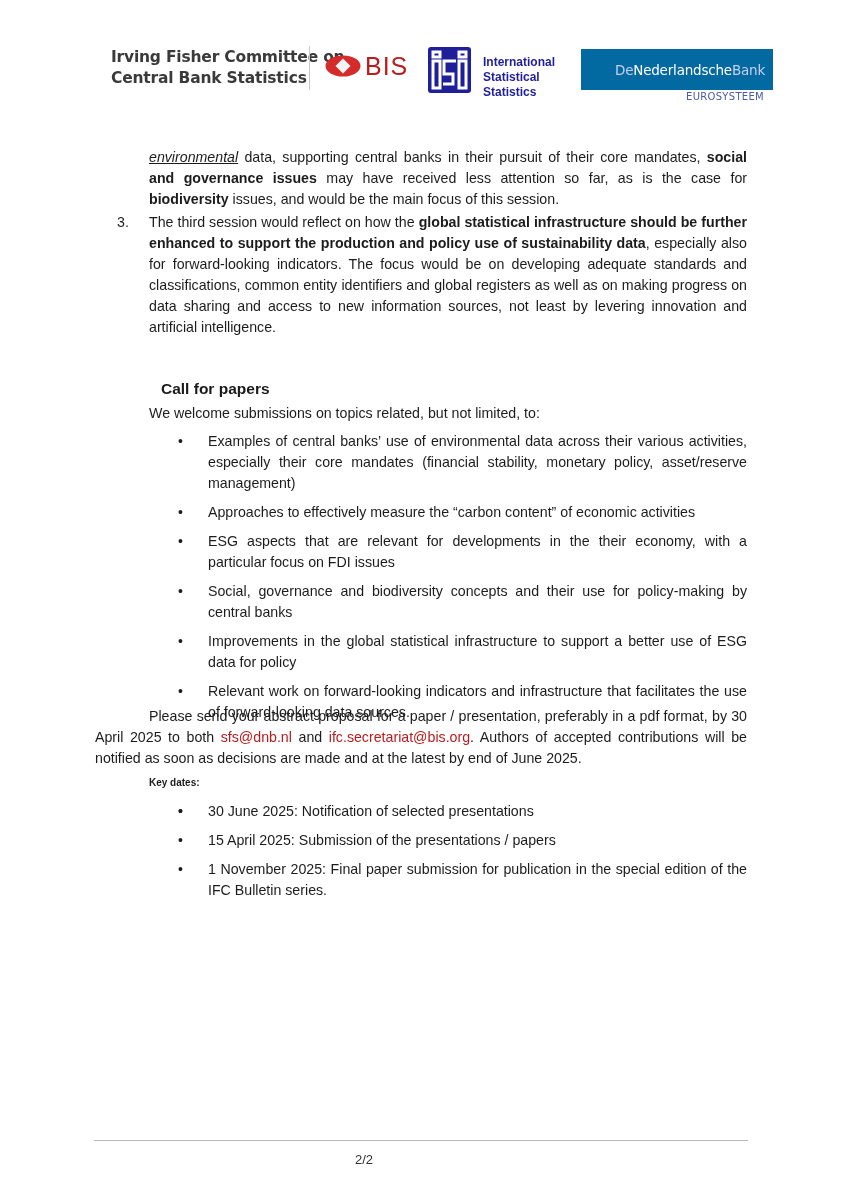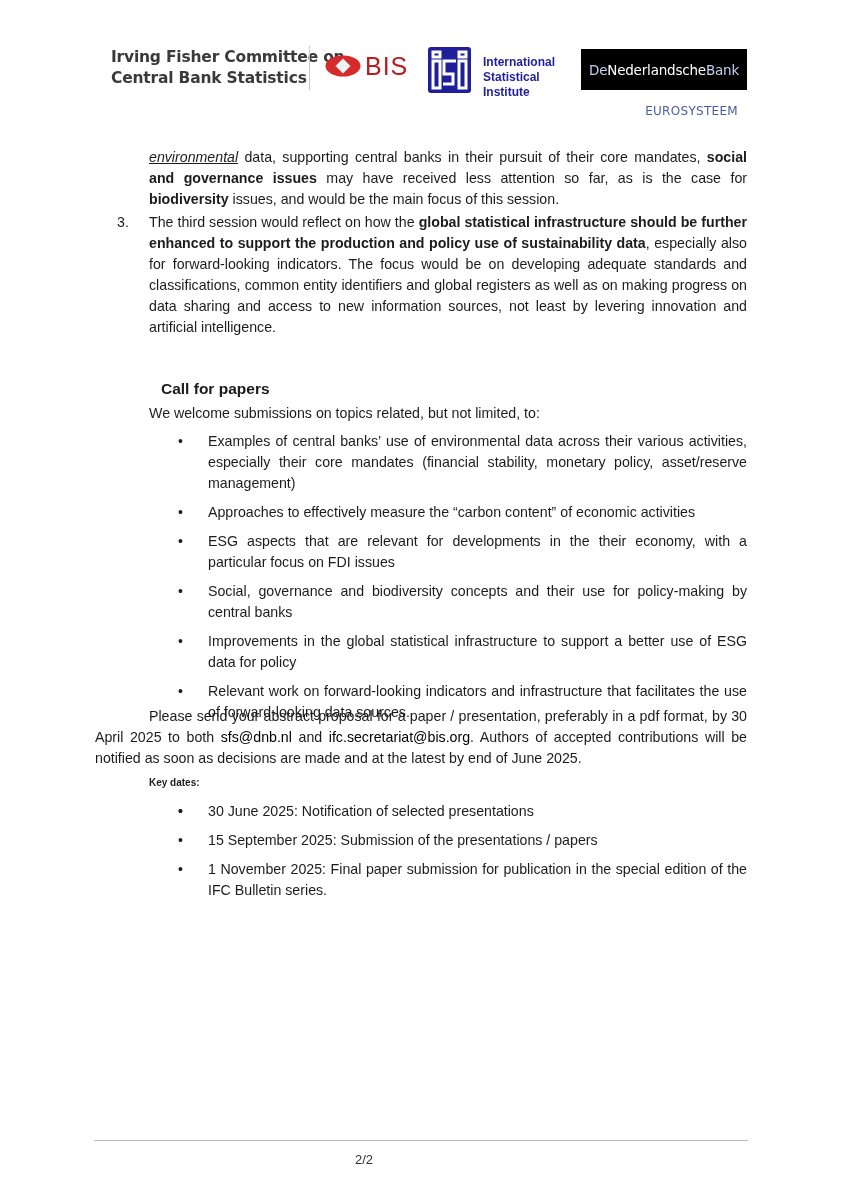--- a/index.html
+++ b/index.html
@@ -27,29 +27,29 @@
       display: flex; align-items: center; justify-content: center;
     }
     .isi-name {
       margin-left: 12px; font-family: "Liberation Sans", sans-serif;
       font-size: 12px; line-height: 15px; color: #1f1f9a; font-weight: bold;
       margin-top: 8px;
     }
     .isi-name span { display: block; }
     .dnb { position: absolute; left: 581px; top: 49px; }
     .dnb-box {
-      width: 166px; height: 41px; background: #000000; color: #ffffff;
+      width: 166px; height: 41px; background: #0369a1; color: #ffffff;
       display: flex; align-items: center; justify-content: center;
-      font-family: "DejaVu Sans", sans-serif; font-size: 13.5px; letter-spacing: -0.2px;
+      font-family: "DejaVu Sans", sans-serif; font-size: 13.5px; letter-spacing: -0.2px; padding-left: 26px;
     }
     .dnb-box .light { color: #c8cff0; }
     .dnb-box .strong { color: #ffffff; }
     .dnb-sub {
-      text-align: right; font-family: "DejaVu Sans", sans-serif; font-size: 12px;
-      color: #4a5aa8; margin-top: 14px; letter-spacing: 0.3px; padding-right: 9px;
+      text-align: right; font-family: "DejaVu Sans", sans-serif; font-size: 10px;
+      color: #4a5aa8; margin-top: 1px; letter-spacing: 0.3px; padding-right: 9px;
     }
 
     .doc {
       position: absolute; left: 0; top: 0; width: 846px;
       font-family: "Liberation Sans", sans-serif; font-size: 14.2px; color: #1c1c1c;
     }
     .para {
       position: absolute; text-align: justify; line-height: 21px; margin: 0;
     }
     .para b { font-weight: bold; }
@@ -63,21 +63,21 @@
     }
     .p-welcome { left: 149px; top: 403px; width: 598px; text-align: left; }
     .blist { position: absolute; left: 149px; width: 598px; margin: 0; padding: 0; list-style: none; }
     .blist li { position: relative; padding-left: 59px; line-height: 21px; text-align: justify; }
     .blist li .dot {
       position: absolute; left: 29px; top: 0; font-size: 14px;
     }
     .topics { top: 423px; }
     .topics li { margin-top: 8px; }
     .p-send { left: 95px; top: 706px; width: 652px; text-indent: 54px; }
-    .p-send a { color: #000000; text-decoration: none; }
+    .p-send a { color: #b91c1c; text-decoration: none; }
     .h-keydates {
       position: absolute; left: 149px; top: 772px; font-size: 10px; font-weight: bold;
       margin: 0; line-height: 21px;
     }
     .dates { top: 793px; }
     .dates li { margin-top: 8px; }
     .footer-rule { position: absolute; left: 94px; top: 1140px; width: 654px; height: 1px; background: #b8b8b8; }
     .page-num { position: absolute; left: 0; width: 728px; top: 1152px; text-align: center; font-size: 13px; color: #333; }
   </style>
 </head>
@@ -106,21 +106,21 @@
           <rect x="2" y="11" width="7" height="27"></rect>
           <rect x="28" y="2" width="7" height="5"></rect>
           <rect x="28" y="11" width="7" height="27"></rect>
           <polyline points="25,11 13,11 13,24 22,24 22,34 12,34"></polyline>
         </g>
       </svg>
     </div>
     <div class="isi-name">
       <span>International</span>
       <span>Statistical</span>
-      <span>Institute</span>
+      <span>Statistics</span>
     </div>
   </div>
 
   <div class="dnb">
     <div class="dnb-box">
       <span class="light">De</span>
         <span class="strong">Nederlandsche</span>
         <span class="light">Bank</span>
     </div>
     <div class="dnb-sub">EUROSYSTEEM</div>
@@ -145,19 +145,19 @@
     <li><span class="dot">•</span><span>Improvements in the global statistical infrastructure to support a better use of ESG data for policy</span></li>
     <li><span class="dot">•</span><span>Relevant work on forward-looking indicators and infrastructure that facilitates the use of forward-looking data sources.</span></li>
   </ul>
 
   <p class="para p-send"><span>Please send your abstract proposal for a paper / presentation, preferably in a pdf format, by 30 April 2025 to both </span><a href="#">sfs@dnb.nl</a><span> and </span><a href="#">ifc.secretariat@bis.org</a><span>. Authors of accepted contributions will be notified as soon as decisions are made and at the latest by end of June 2025.</span></p>
 
   <h4 class="h-keydates">Key dates:</h4>
   <ul class="blist dates">
     <li><span class="dot">•</span></li>
     <li><span class="dot">•</span><span>30 June 2025: Notification of selected presentations</span></li>
-    <li><span class="dot">•</span><span>15 September 2025: Submission of the presentations / papers</span></li>
+    <li><span class="dot">•</span><span>15 April 2025: Submission of the presentations / papers</span></li>
     <li><span class="dot">•</span><span>1 November 2025: Final paper submission for publication in the special edition of the IFC Bulletin series.</span></li>
   </ul>
 
   <div class="footer-rule"></div>
   <div class="page-num">2/2</div>
 </div>
 
 </body></html>

